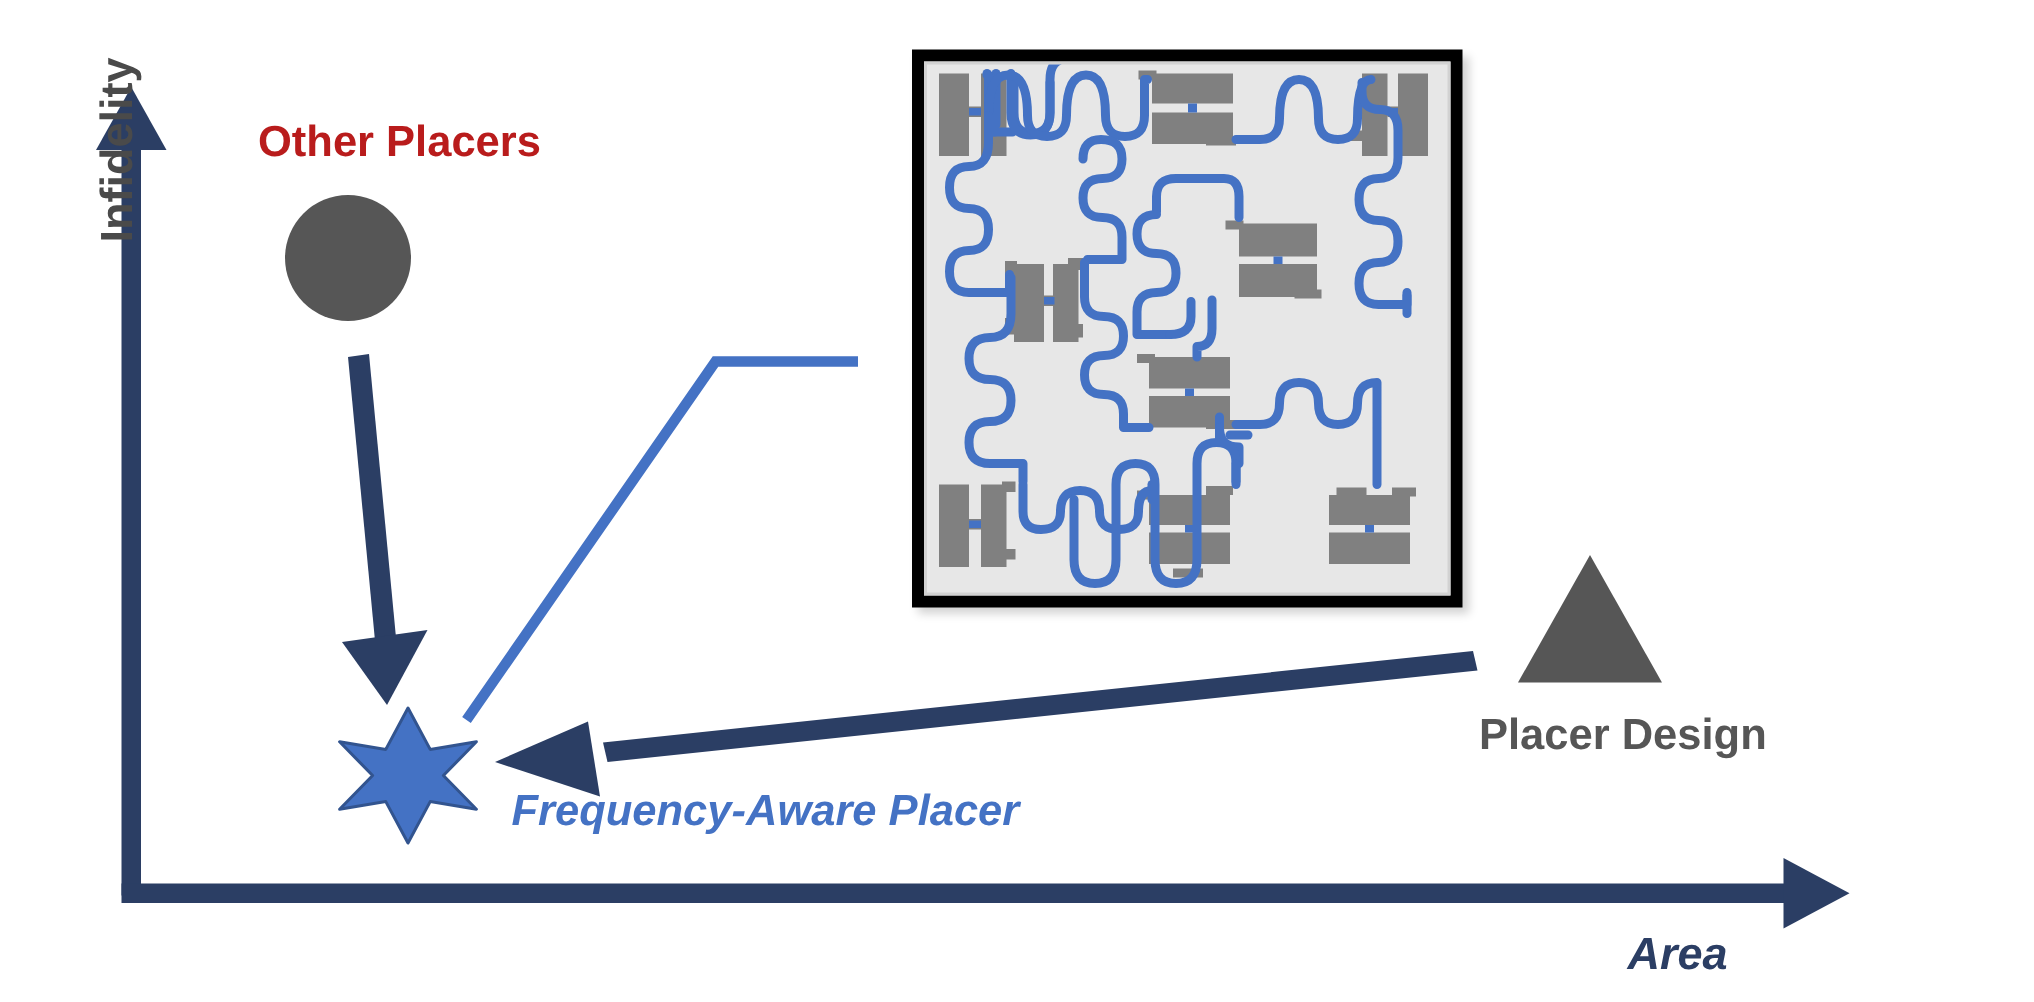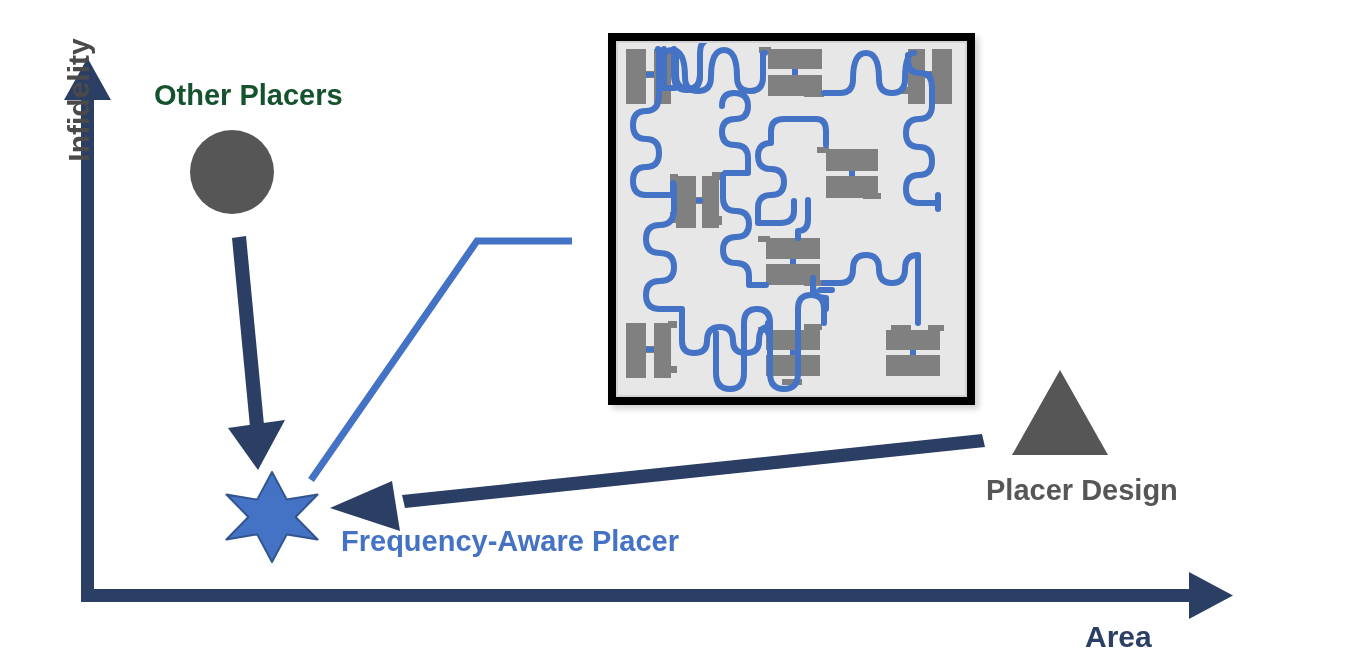--- a/index.html
+++ b/index.html
@@ -5,23 +5,23 @@
 <style>
   html,body{margin:0;padding:0;background:#ffffff;}
   body{width:1356px;height:668px;overflow:hidden;
        font-family:"Liberation Sans",sans-serif;}
   #stage{position:relative;width:1356px;height:668px;background:#fff;}
   #stage svg.layer{position:absolute;left:0;top:0;width:1356px;height:668px;}
   .lbl{position:absolute;font-weight:bold;white-space:nowrap;line-height:1;}
   #ylabel{left:-6px;top:80px;width:180px;height:40px;
           transform:rotate(-90deg);transform-origin:50% 50%;
           font-size:30px;color:#4a4a4a;text-align:center;}
-  #xlabel{left:1085px;top:622px;font-size:30px;color:#2b3e64;}
-  #lbl-other{left:154px;top:81px;font-size:29px;color:#14532d;}
-  #lbl-fap{left:341px;top:527px;font-size:29px;color:#4472c4;}
+  #xlabel{left:1085px;top:622px;font-size:30px;color:#2b3e64;font-style:italic;}
+  #lbl-other{left:172px;top:81px;font-size:29px;color:#b91c1c;}
+  #lbl-fap{left:341px;top:527px;font-size:29px;color:#4472c4;font-style:italic;}
   #lbl-human{left:986px;top:476px;font-size:29px;color:#565656;}
   #chip{position:absolute;left:608px;top:33px;width:367px;height:372px;}
   #chip .frame{position:absolute;inset:0;background:#000;
                box-shadow:4px 4px 6px rgba(0,0,0,.18);}
   #chip .inner{position:absolute;left:8px;top:8px;right:8px;bottom:8px;
                background:#e7e7e7;border:2px solid #d2d2d2;}
   #chip svg{position:absolute;left:0;top:0;width:100%;height:100%;}
 </style>
 </head>
 <body>

